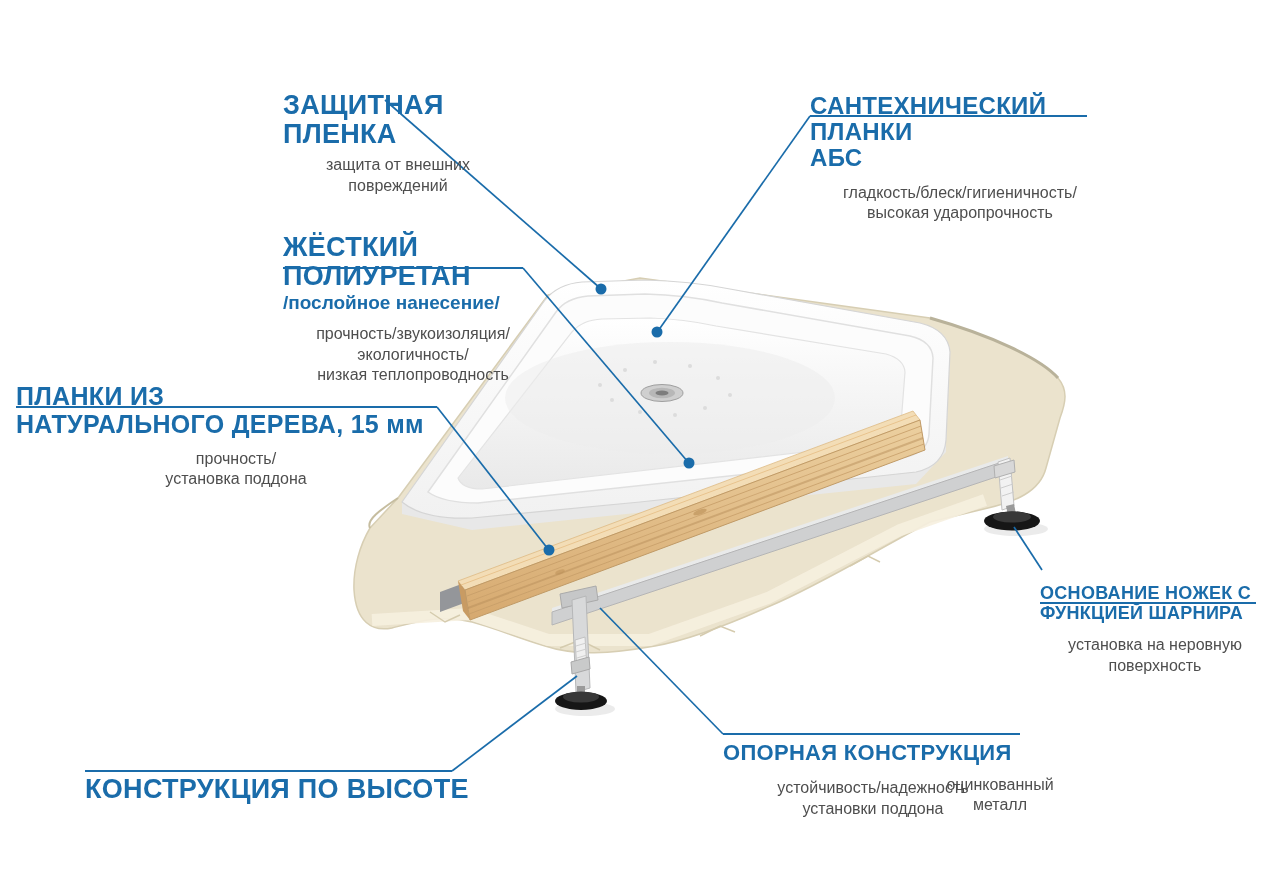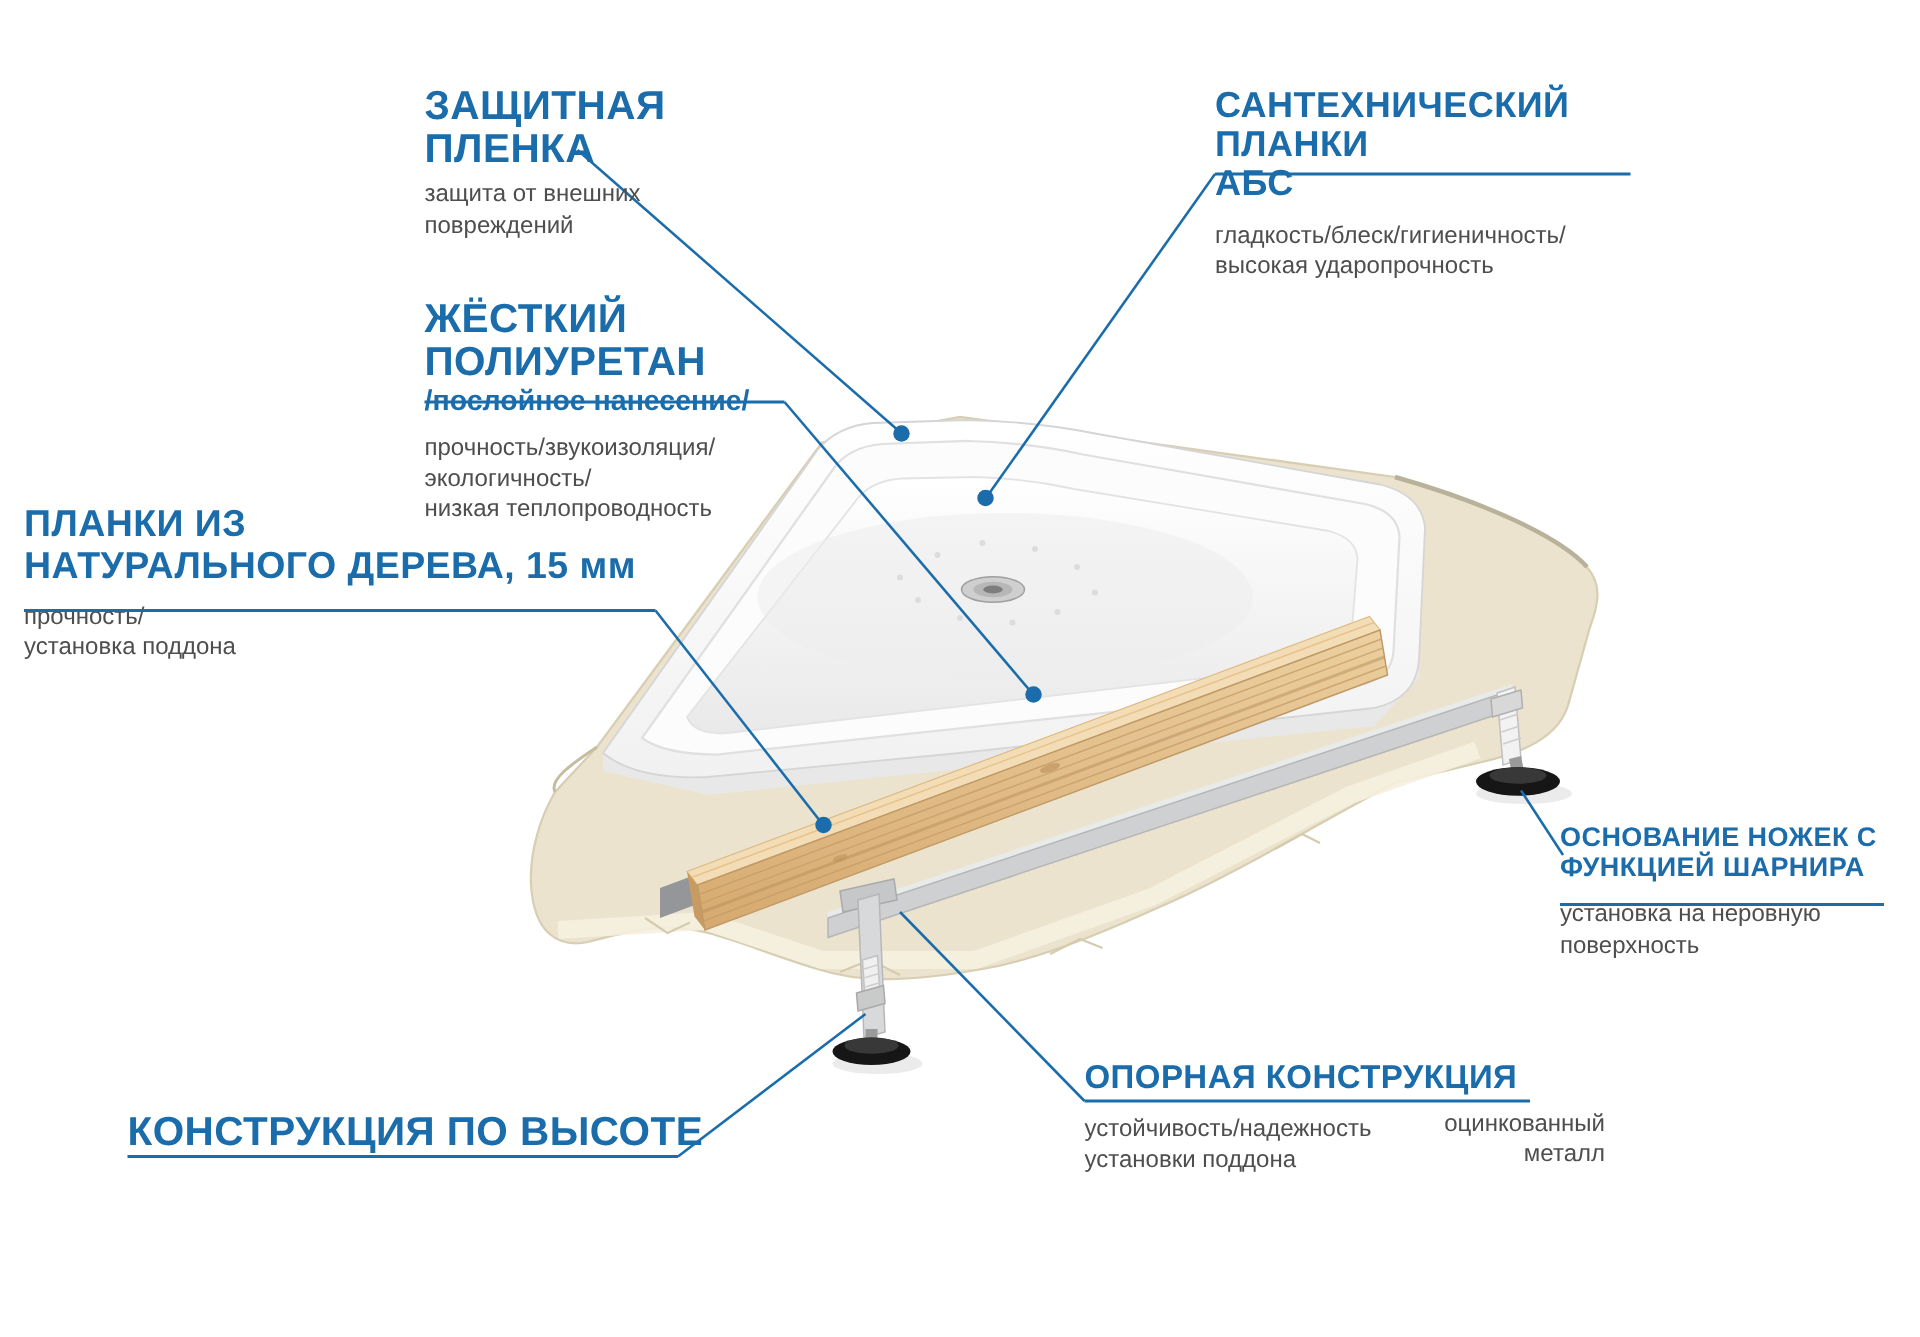--- a/index.html
+++ b/index.html
@@ -1,21 +1,21 @@
 <!DOCTYPE html>
 <html style="--accent: #1a6caa; --text: #4e4e4e;"><head>
 <meta charset="utf-8">
 <style>
   html,body{margin:0;padding:0;background:#fff;}
   .stage{position:relative;width:1280px;height:891px;background:#fff;overflow:hidden;
          font-family:"Liberation Sans",sans-serif;}
   .pre{white-space:pre-line;}
-  .label{position:absolute;}
+  .label{position:absolute;margin-top:35px;}
   .title{color:var(--accent,#1a6caa);font-weight:bold;letter-spacing:.3px;}
-  .desc{color:var(--text,#4e4e4e);font-size:16px;line-height:1.28;margin-top:7px;}
+  .desc{color:var(--text,#4e4e4e);font-size:16px;line-height:1.28;margin-top:7px;text-align:center;}
   .subtitle{color:var(--accent,#1a6caa);font-weight:bold;font-size:19px;line-height:1.15;margin-top:2px;}
   .rule{position:absolute;height:2px;background:var(--accent,#1a6caa);}
   .fs27{font-size:27px;line-height:1.06;}
   .fs25{font-size:25px;line-height:1.1;}
   .fs24{font-size:24px;line-height:1.08;}
   .fs22{font-size:22px;line-height:1.1;}
   .fs21{font-size:18px;line-height:1.12;}
   .right{text-align:right;}
   svg.scene{position:absolute;left:0;top:0;width:1280px;height:891px;}
   .leader{stroke:var(--accent,#1a6caa);stroke-width:1.7;fill:none;}
@@ -179,21 +179,21 @@
   <div class="label" style="left:283px;top:198px;width:260px;">
     <div class="title fs27 pre">ЖЁСТКИЙ
 ПОЛИУРЕТАН</div>
     <div class="subtitle">/послойное нанесение/</div>
     <div class="desc pre" style="margin-top:10px;">прочность/звукоизоляция/
 экологичность/
 низкая теплопроводность</div>
   </div>
   <div class="rule" style="left:283px;top:267px;width:240px;"></div>
 
-  <div class="label" style="left:16px;top:336px;width:440px;">
+  <div class="label" style="left:16px;top:348px;width:440px;">
     <div class="title fs25 pre">ПЛАНКИ ИЗ
 НАТУРАЛЬНОГО ДЕРЕВА, 15 мм</div>
     <div class="desc pre" style="margin-top:11px;">прочность/
 установка поддона</div>
   </div>
   <div class="rule" style="left:16px;top:406px;width:421px;"></div>
 
   <div class="label" style="left:85px;top:740px;width:400px;">
     <div class="title fs27">КОНСТРУКЦИЯ ПО ВЫСОТЕ</div>
   </div>

